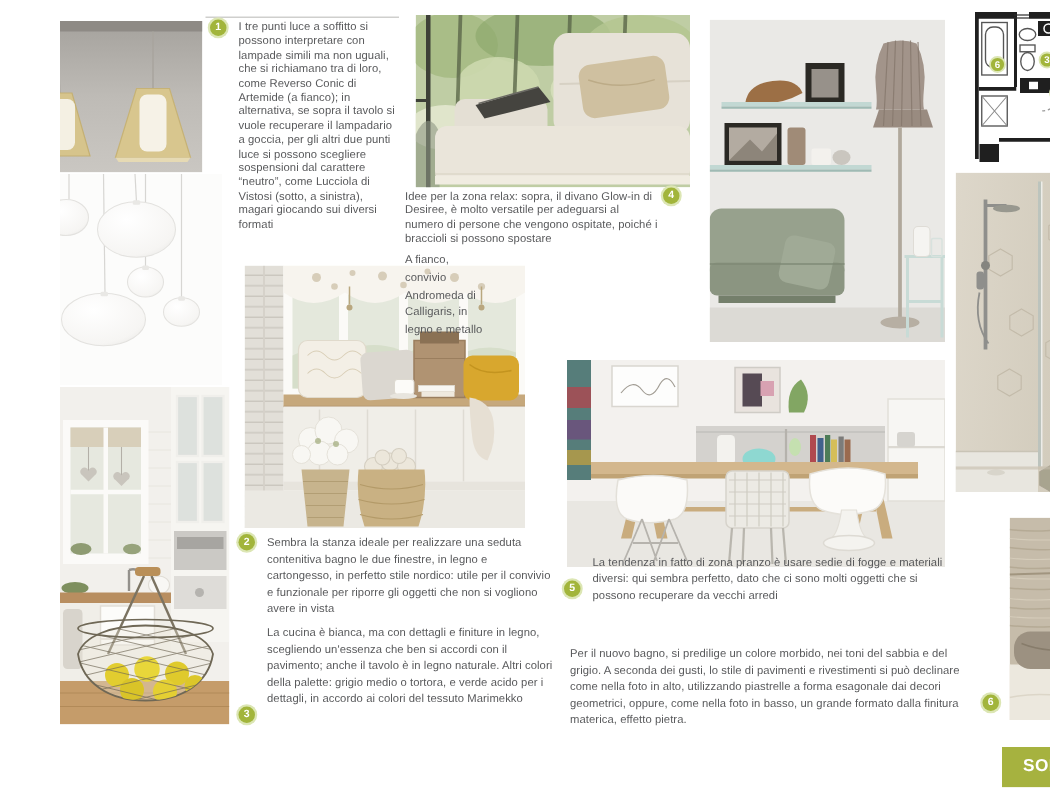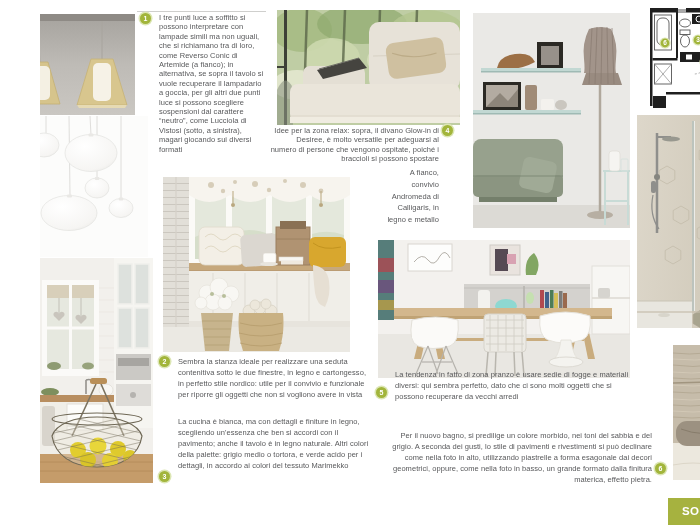--- a/index.html
+++ b/index.html
@@ -10,21 +10,21 @@
   }
   .photo { position:absolute; overflow:hidden; }
   .photo svg { display:block; width:100%; height:100%; }
   .marker {
     position:absolute; width:11px; height:11px; border-radius:50%;
     background:#a2b53b; box-shadow:0 0 0 1.5px #dce6b4;
     color:#fff; font-size:7px; font-weight:700; line-height:11px; text-align:center;
   }
   .txt { position:absolute; font-size:7.5px; line-height:11px; letter-spacing:0.05px; }
   .txt.tight { line-height:9.4px; }
-  .txt.right { text-align:right; }
+  .txt.right { }
   .pre { white-space:pre-line; line-height:11.8px; }
   .rule { position:absolute; height:1px; background:#cfcfcd; }
   .redlink { position:absolute; left:684px; top:481px; font-size:8px; font-weight:700;
     color:#e8245c; }
   .cta { position:absolute; left:628px; top:498px; width:92px; height:27px;
     background:#a6b23f; color:#fff; font-size:11.5px; font-weight:700;
     line-height:27px; padding-left:14px; letter-spacing:0.3px; cursor:pointer; }
 </style>
 </head>
 <body>
@@ -534,21 +534,21 @@
 
   <div class="txt tight right" style="left:230px;top:126px;width:169px">Idee per la zona relax: sopra, il divano Glow-in di Desiree, è molto versatile per adeguarsi al numero di persone che vengono ospitate, poiché i braccioli si possono spostare</div>
   <div class="marker" style="left:402px;top:125px">4</div>
   <div class="txt right pre" style="left:230px;top:167px;width:169px">A fianco,
 convivio
 Andromeda di
 Calligaris, in
 legno e metallo</div>
 
   <div class="marker" style="left:119px;top:356px">2</div>
-  <div class="txt" style="left:138px;top:356px;width:192px">Sembra la stanza ideale per realizzare una seduta contenitiva sotto le due finestre, in legno e cartongesso, in perfetto stile nordico: utile per il convivio e funzionale per riporre gli oggetti che non si vogliono avere in vista</div>
+  <div class="txt" style="left:138px;top:356px;width:192px">Sembra la stanza ideale per realizzare una seduta contenitiva bagno le due finestre, in legno e cartongesso, in perfetto stile nordico: utile per il convivio e funzionale per riporre gli oggetti che non si vogliono avere in vista</div>
 
   <div class="marker" style="left:119px;top:471px">3</div>
   <div class="txt" style="left:138px;top:416px;width:192px">La cucina è bianca, ma con dettagli e finiture in legno, scegliendo un'essenza che ben si accordi con il pavimento; anche il tavolo è in legno naturale. Altri colori della palette: grigio medio o tortora, e verde acido per i dettagli, in accordo ai colori del tessuto Marimekko</div>
 
   <div class="marker" style="left:336px;top:387px">5</div>
   <div class="txt" style="left:355px;top:369px;width:246px">La tendenza in fatto di zona pranzo è usare sedie di fogge e materiali diversi: qui sembra perfetto, dato che ci sono molti oggetti che si possono recuperare da vecchi arredi</div>
 
   <div class="txt right" style="left:340px;top:430px;width:272px">Per il nuovo bagno, si predilige un colore morbido, nei toni del sabbia e del grigio. A seconda dei gusti, lo stile di pavimenti e rivestimenti si può declinare come nella foto in alto, utilizzando piastrelle a forma esagonale dai decori geometrici, oppure, come nella foto in basso, un grande formato dalla finitura materica, effetto pietra.</div>
   <div class="marker" style="left:615px;top:463px">6</div>
 

